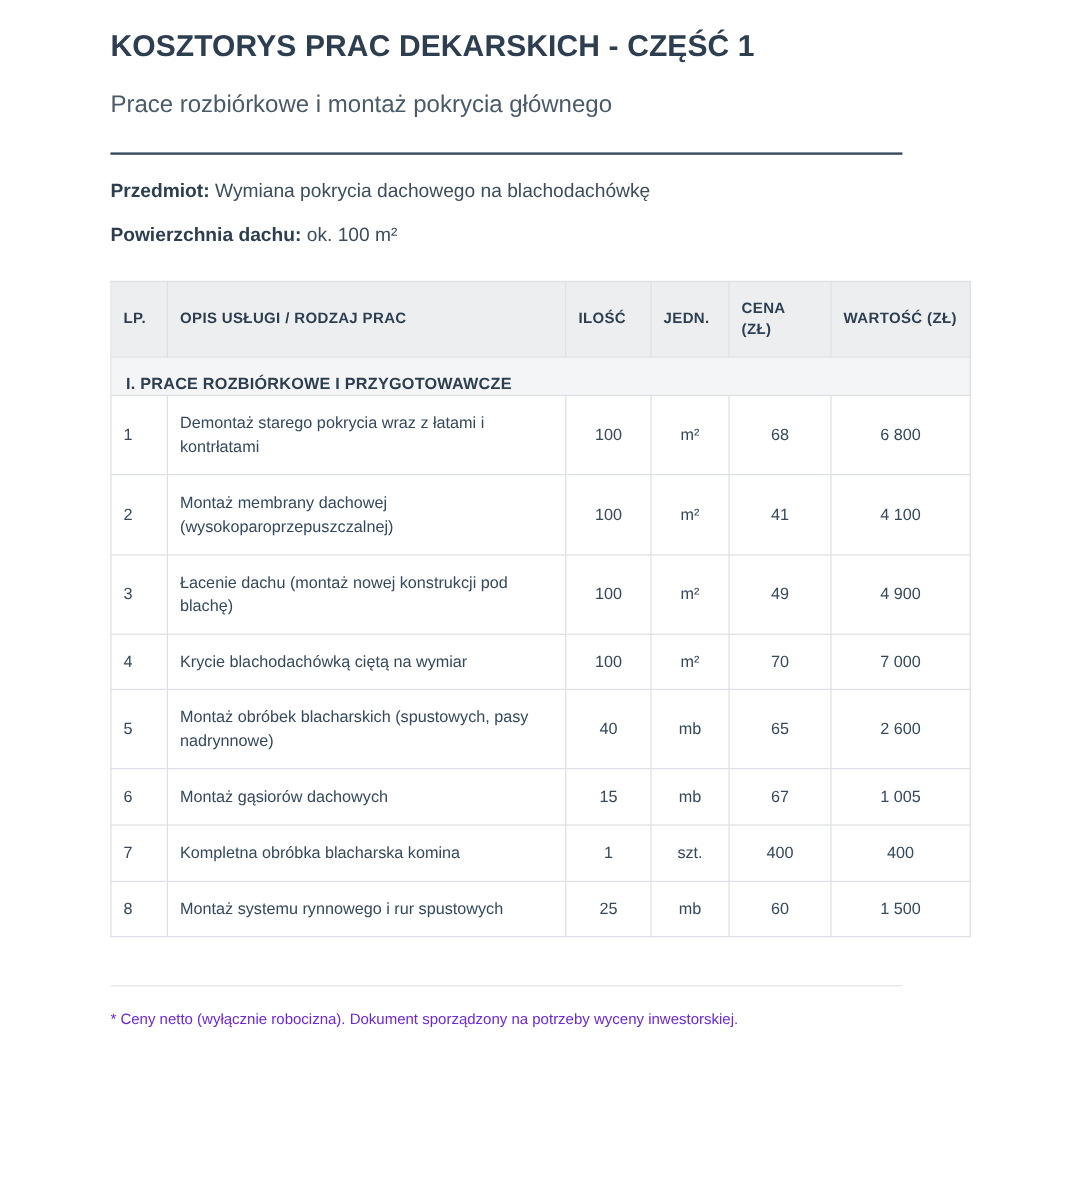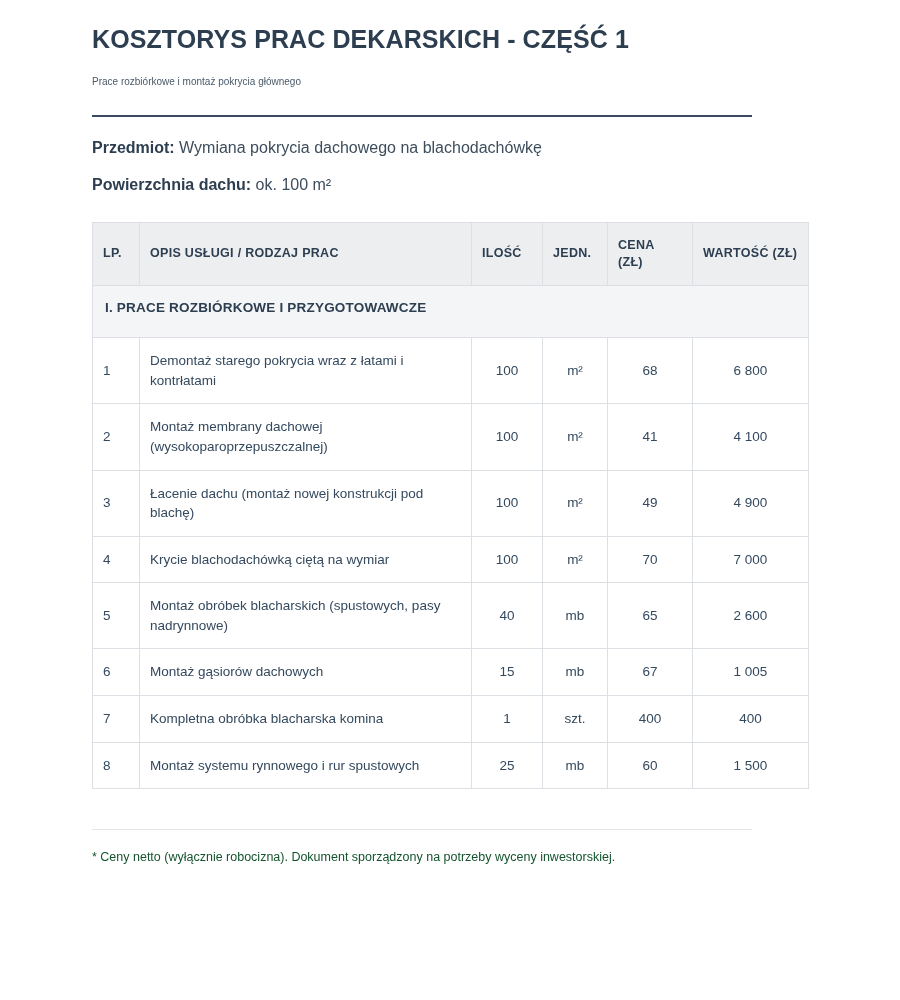--- a/index.html
+++ b/index.html
@@ -21,21 +21,21 @@
   }
   h1.doc-title {
     font-size: 25px;
     line-height: 1.2;
     font-weight: bold;
     color: #2c3e50;
     margin: 10px 0 0 0;
     letter-spacing: 0.1px;
   }
   .doc-subtitle {
-    font-size: 10px;
+    font-size: 20px;
     color: #4a5a68;
     margin: 22px 0 0 0;
   }
   .rule {
     border: none;
     border-top: 2px solid #3a4a5e;
     margin: 28px 0 0 0;
   }
   .meta {
     margin-top: 22px;
@@ -91,30 +91,30 @@
   td.lp { text-align: left; color: #34495e; }
   td.desc { text-align: left; }
   td.qty, td.unit, td.price, td.value { text-align: center; }
 
   tr.section td {
     background: #f4f5f6;
     font-weight: bold;
     color: #2c3e50;
     font-size: 13.5px;
     letter-spacing: 0.2px;
-    padding: 12px 10px 20px 12px;
+    padding: 12px 10px 0 12px;
   }
   .footnote-rule {
     border: none;
     border-top: 1px solid #e2e5e8;
     margin: 40px 0 0 0;
   }
   .footnote {
     font-size: 12.5px;
-    color: #14532d;
+    color: #6d28d9;
     margin-top: 20px;
   }
 </style>
 </head>
 <body>
 
 <div class="page">
 
   <h1 class="doc-title">KOSZTORYS PRAC DEKARSKICH - CZĘŚĆ 1</h1>
 

